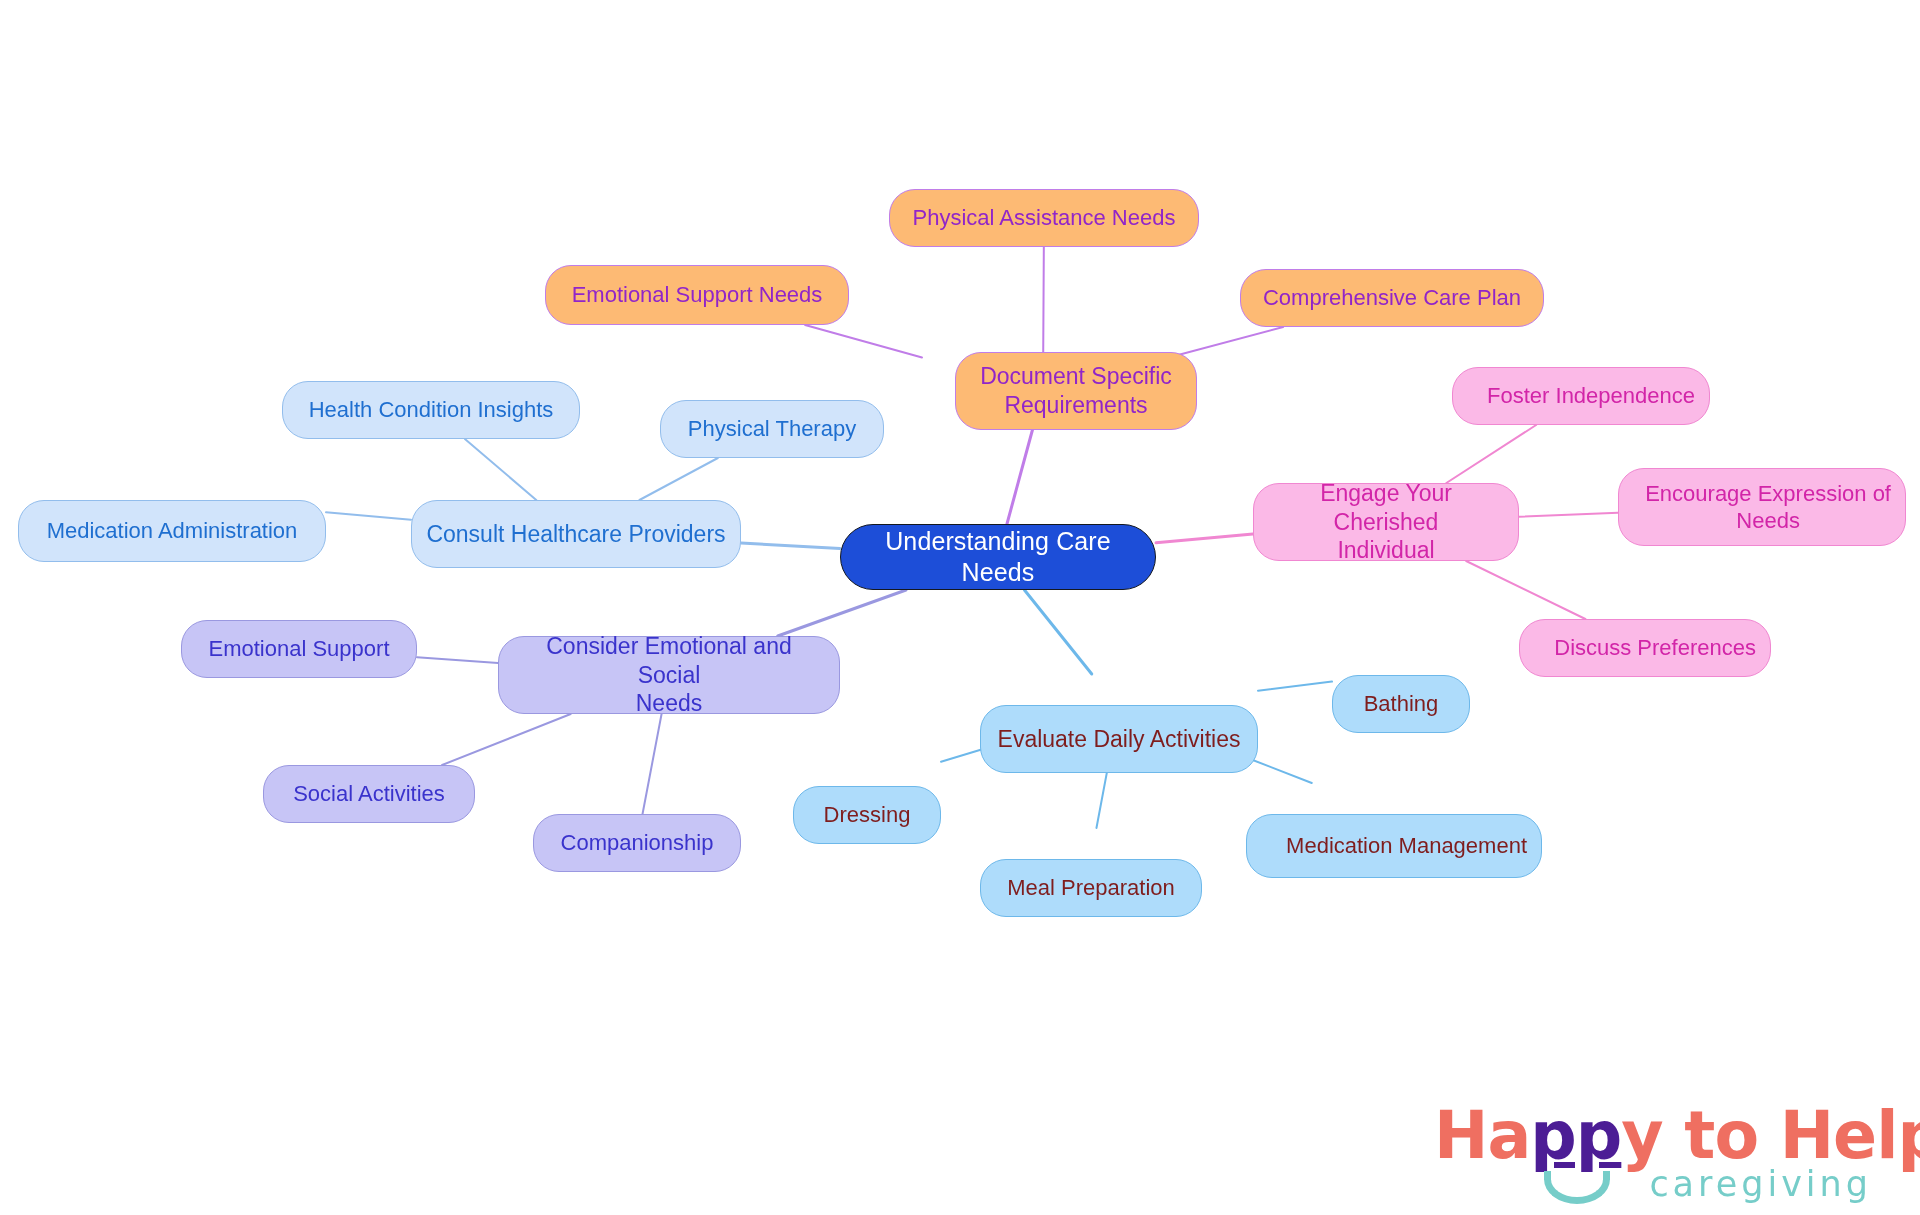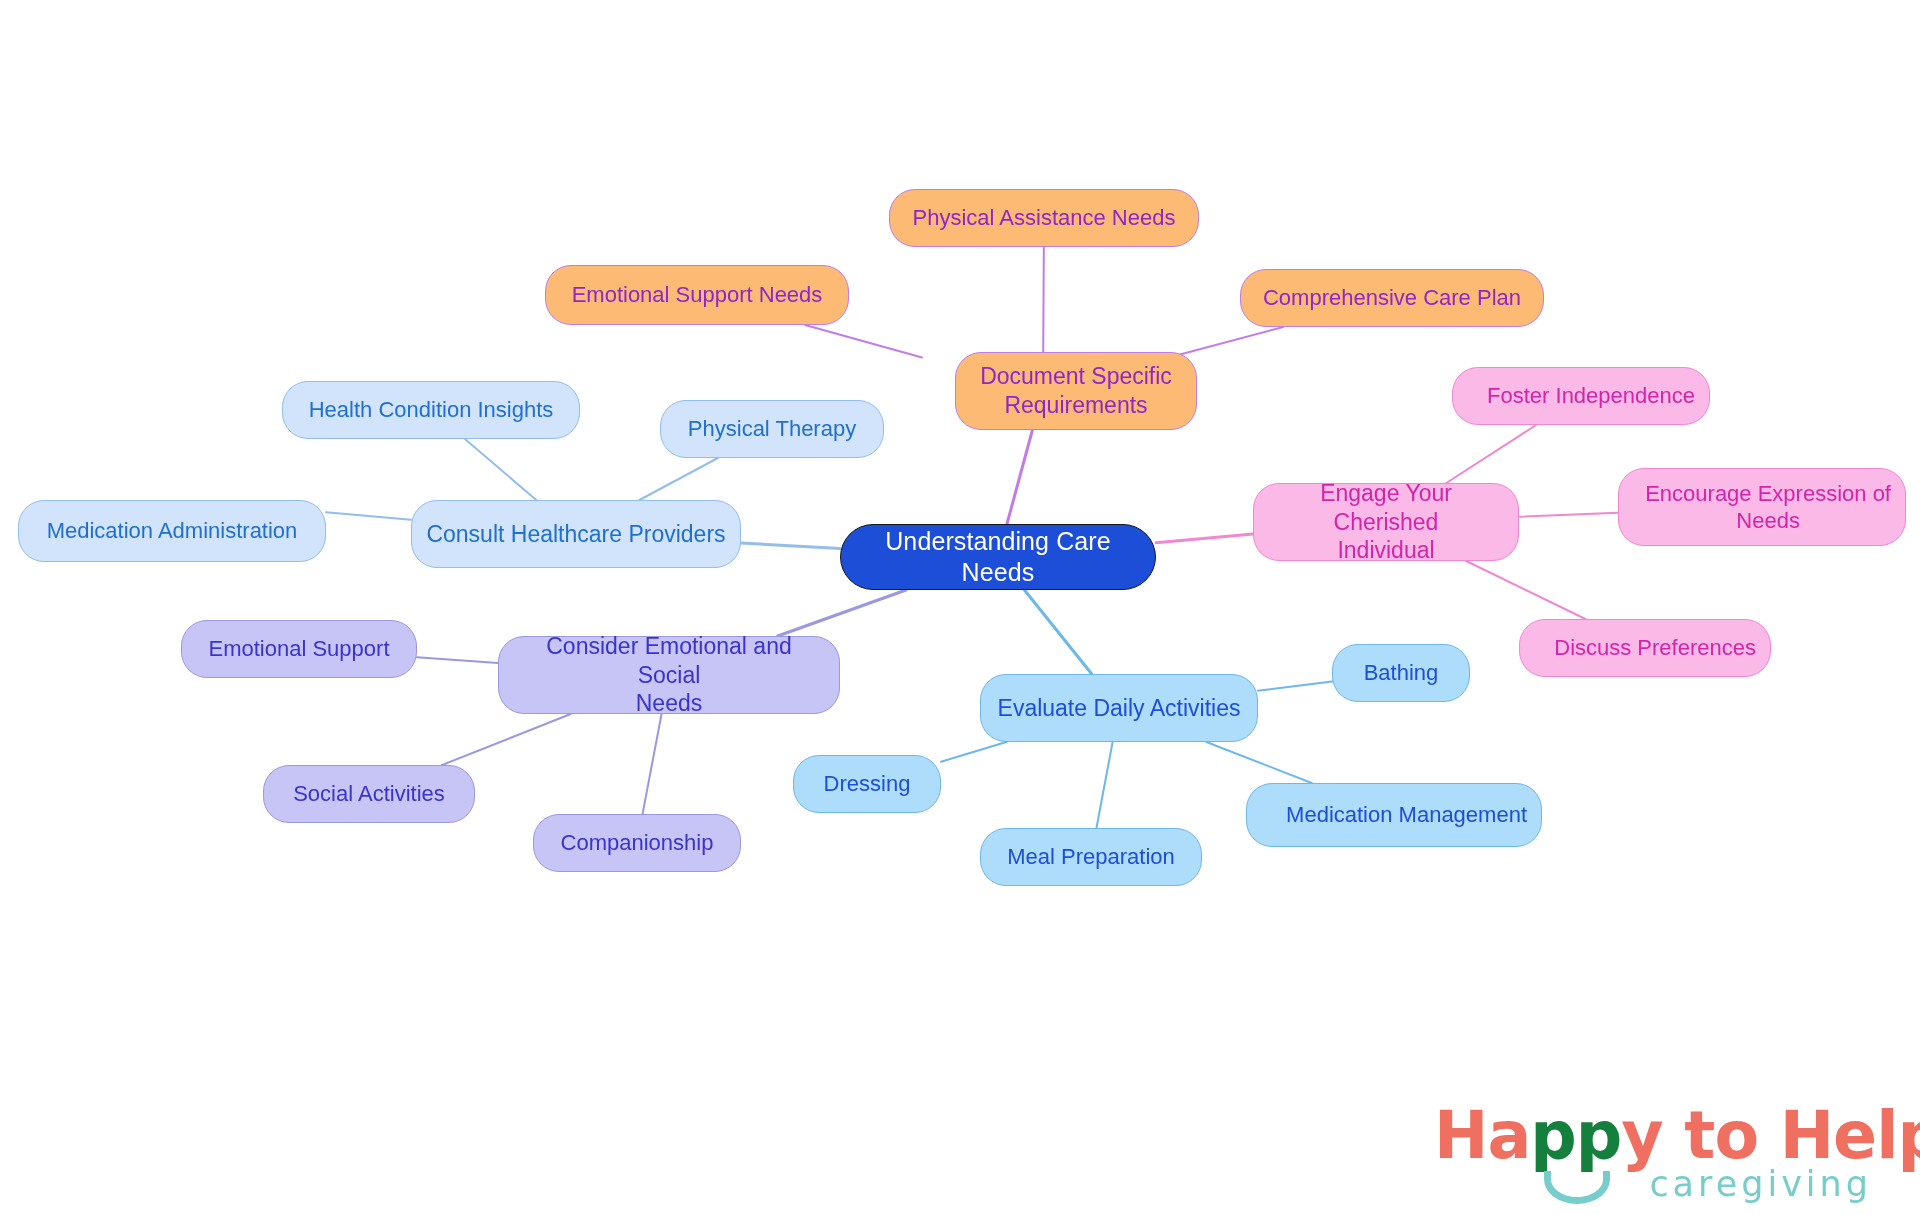--- a/index.html
+++ b/index.html
@@ -61,21 +61,22 @@
     color: #1f6fd0;
   }
   .node.lav {
     background: #c7c5f6;
     border-color: #9a98e0;
     color: #3a33cc;
   }
   .node.cyan {
     background: #aedcfb;
     border-color: #6db8ea;
-    color: #1d4ed8;
+    color: #7f1d1d;
+    margin-top: 31px;
   }
   .node.pink {
     background: #fbb9e7;
     border-color: #f087d1;
     color: #d225a8;
     justify-content: flex-end;
   }
   .node.s-lg { font-size: 23px; }
   .node.s-md { font-size: 22px; }
 
@@ -91,21 +92,21 @@
     position: absolute;
     left: 0;
     top: 0;
     font-size: 65px;
     font-weight: bold;
     letter-spacing: -1px;
     color: #ef6f61;
     font-family: "DejaVu Sans", sans-serif;
     white-space: pre;
   }
-  #logo .wordmark .teal { color: #15803d; }
+  #logo .wordmark .teal { color: #4c1d95; text-decoration: underline; }
   #logo .smile {
     position: absolute;
     left: 110px;
     top: 73px;
     width: 52px;
     height: 26px;
     border: 7px solid #76cdc9;
     border-top: none;
     border-bottom-left-radius: 40px 30px;
     border-bottom-right-radius: 40px 30px;

